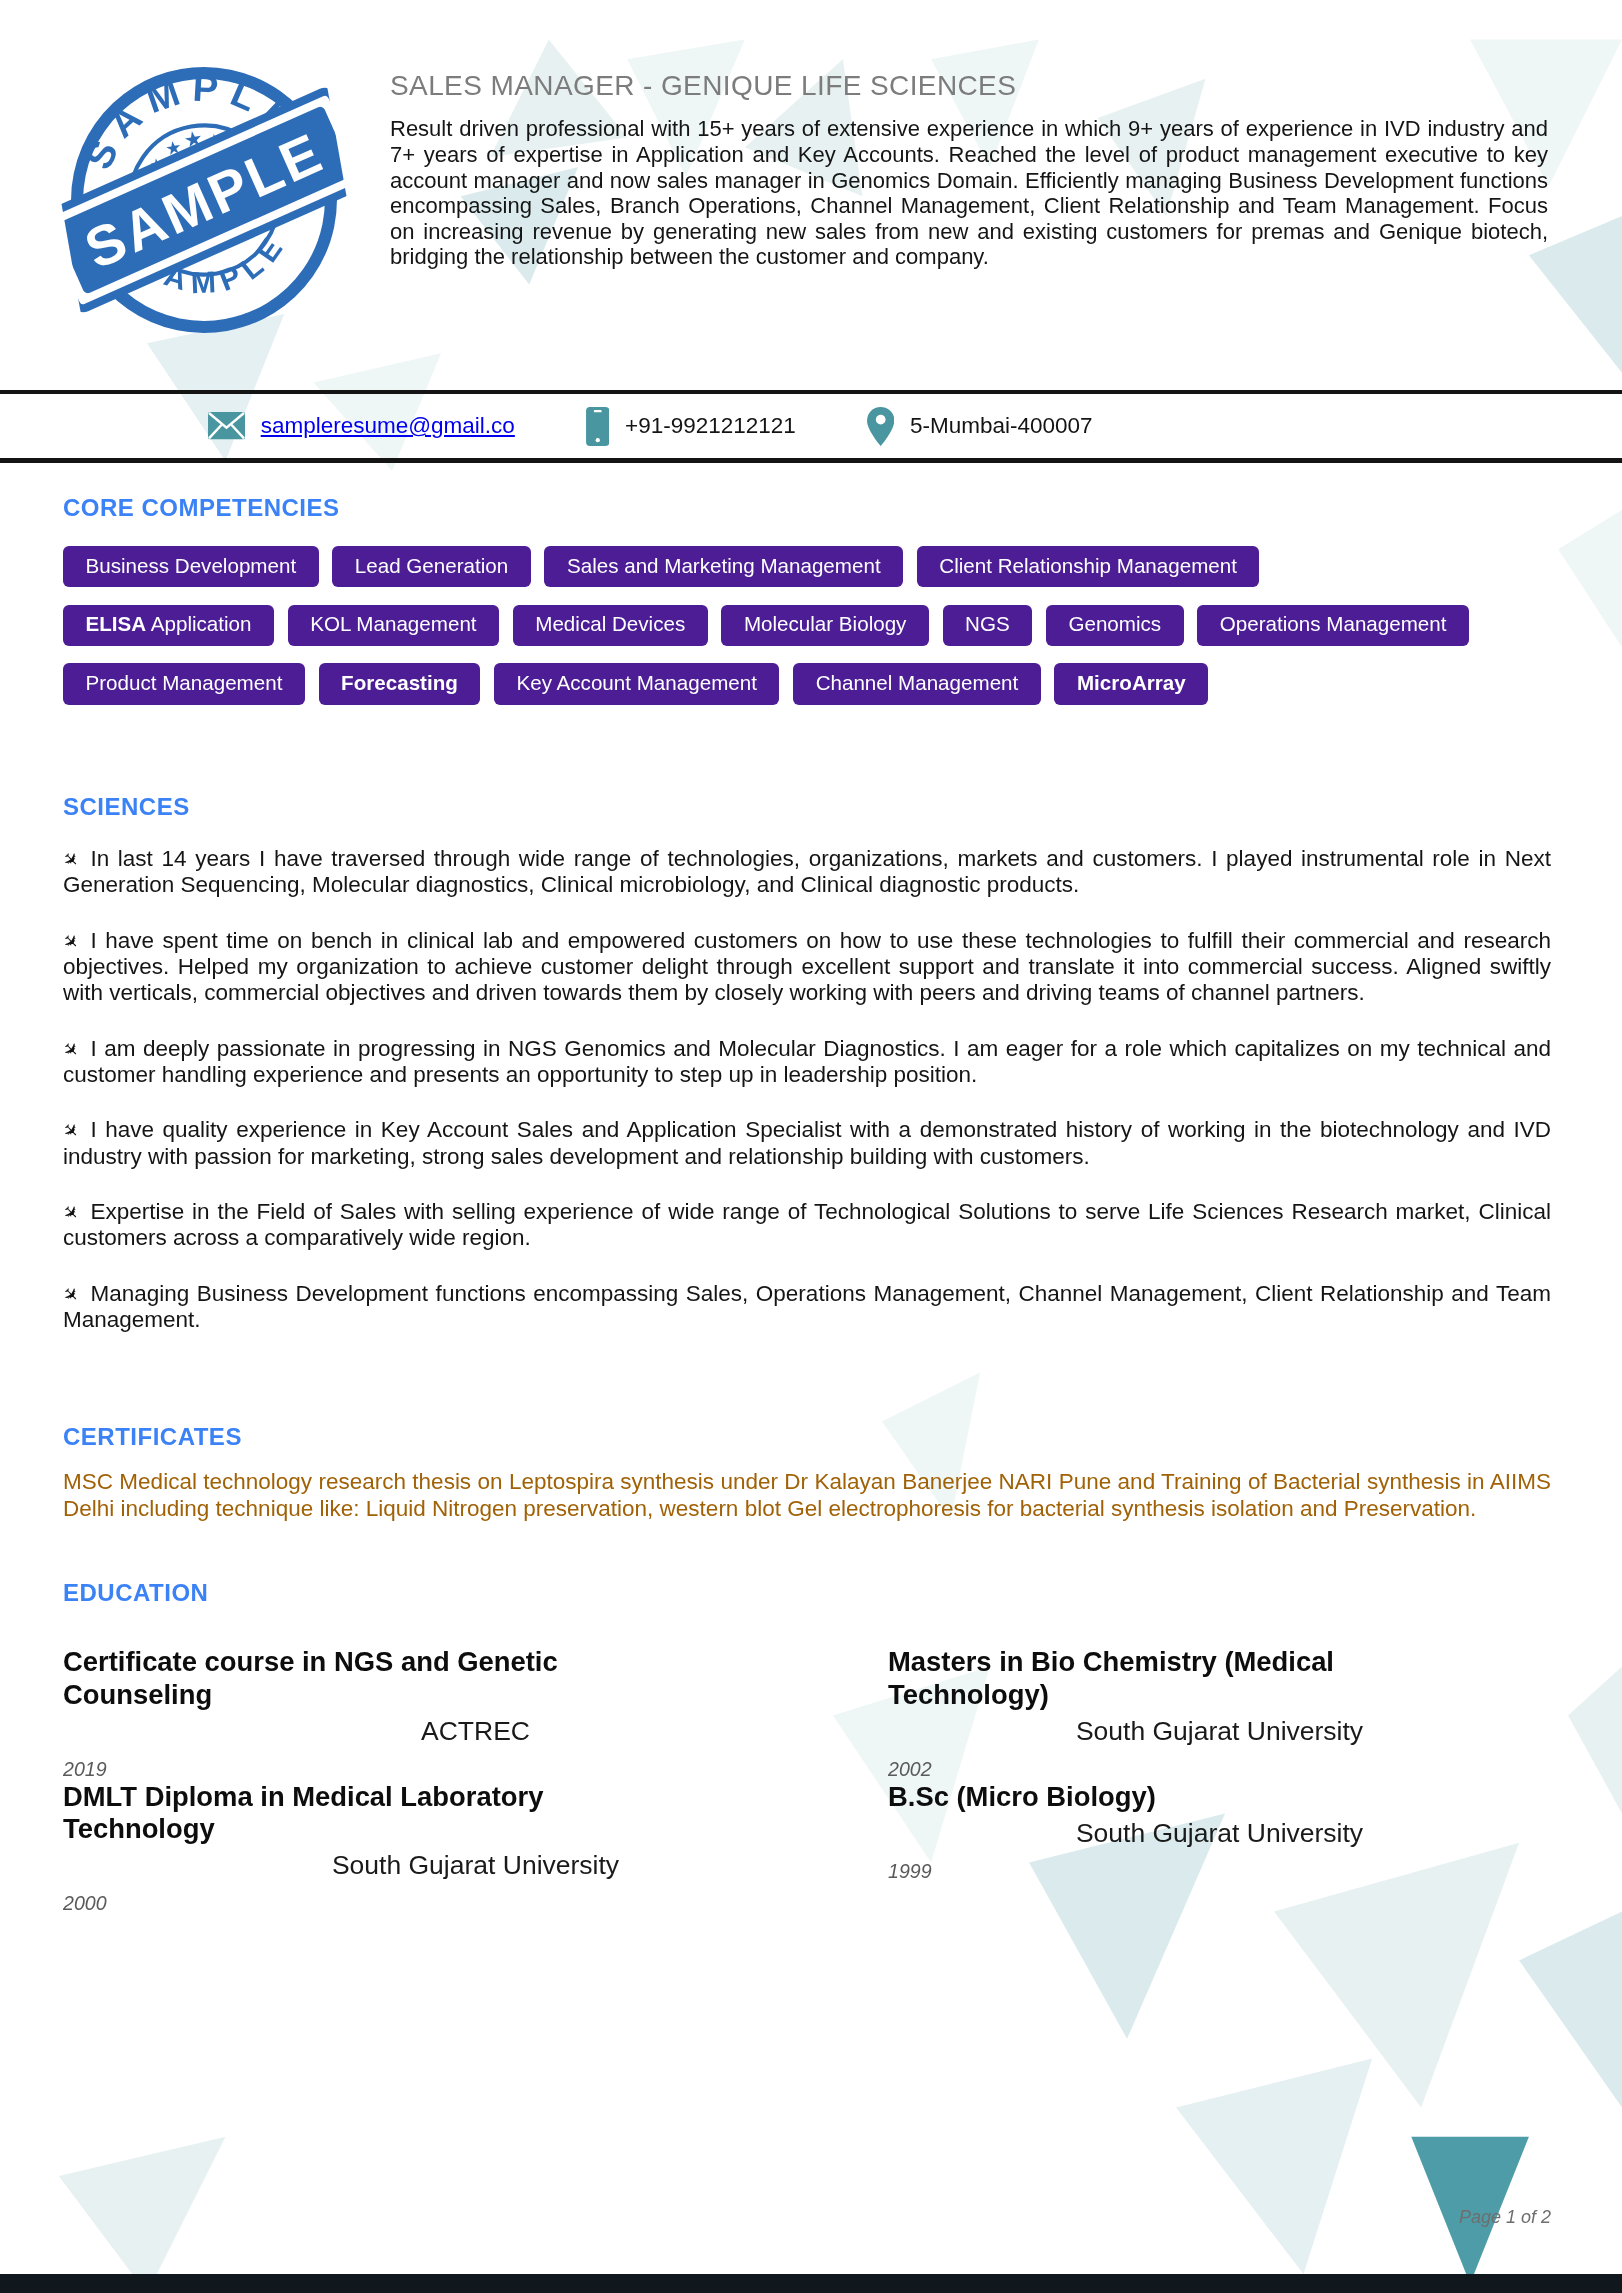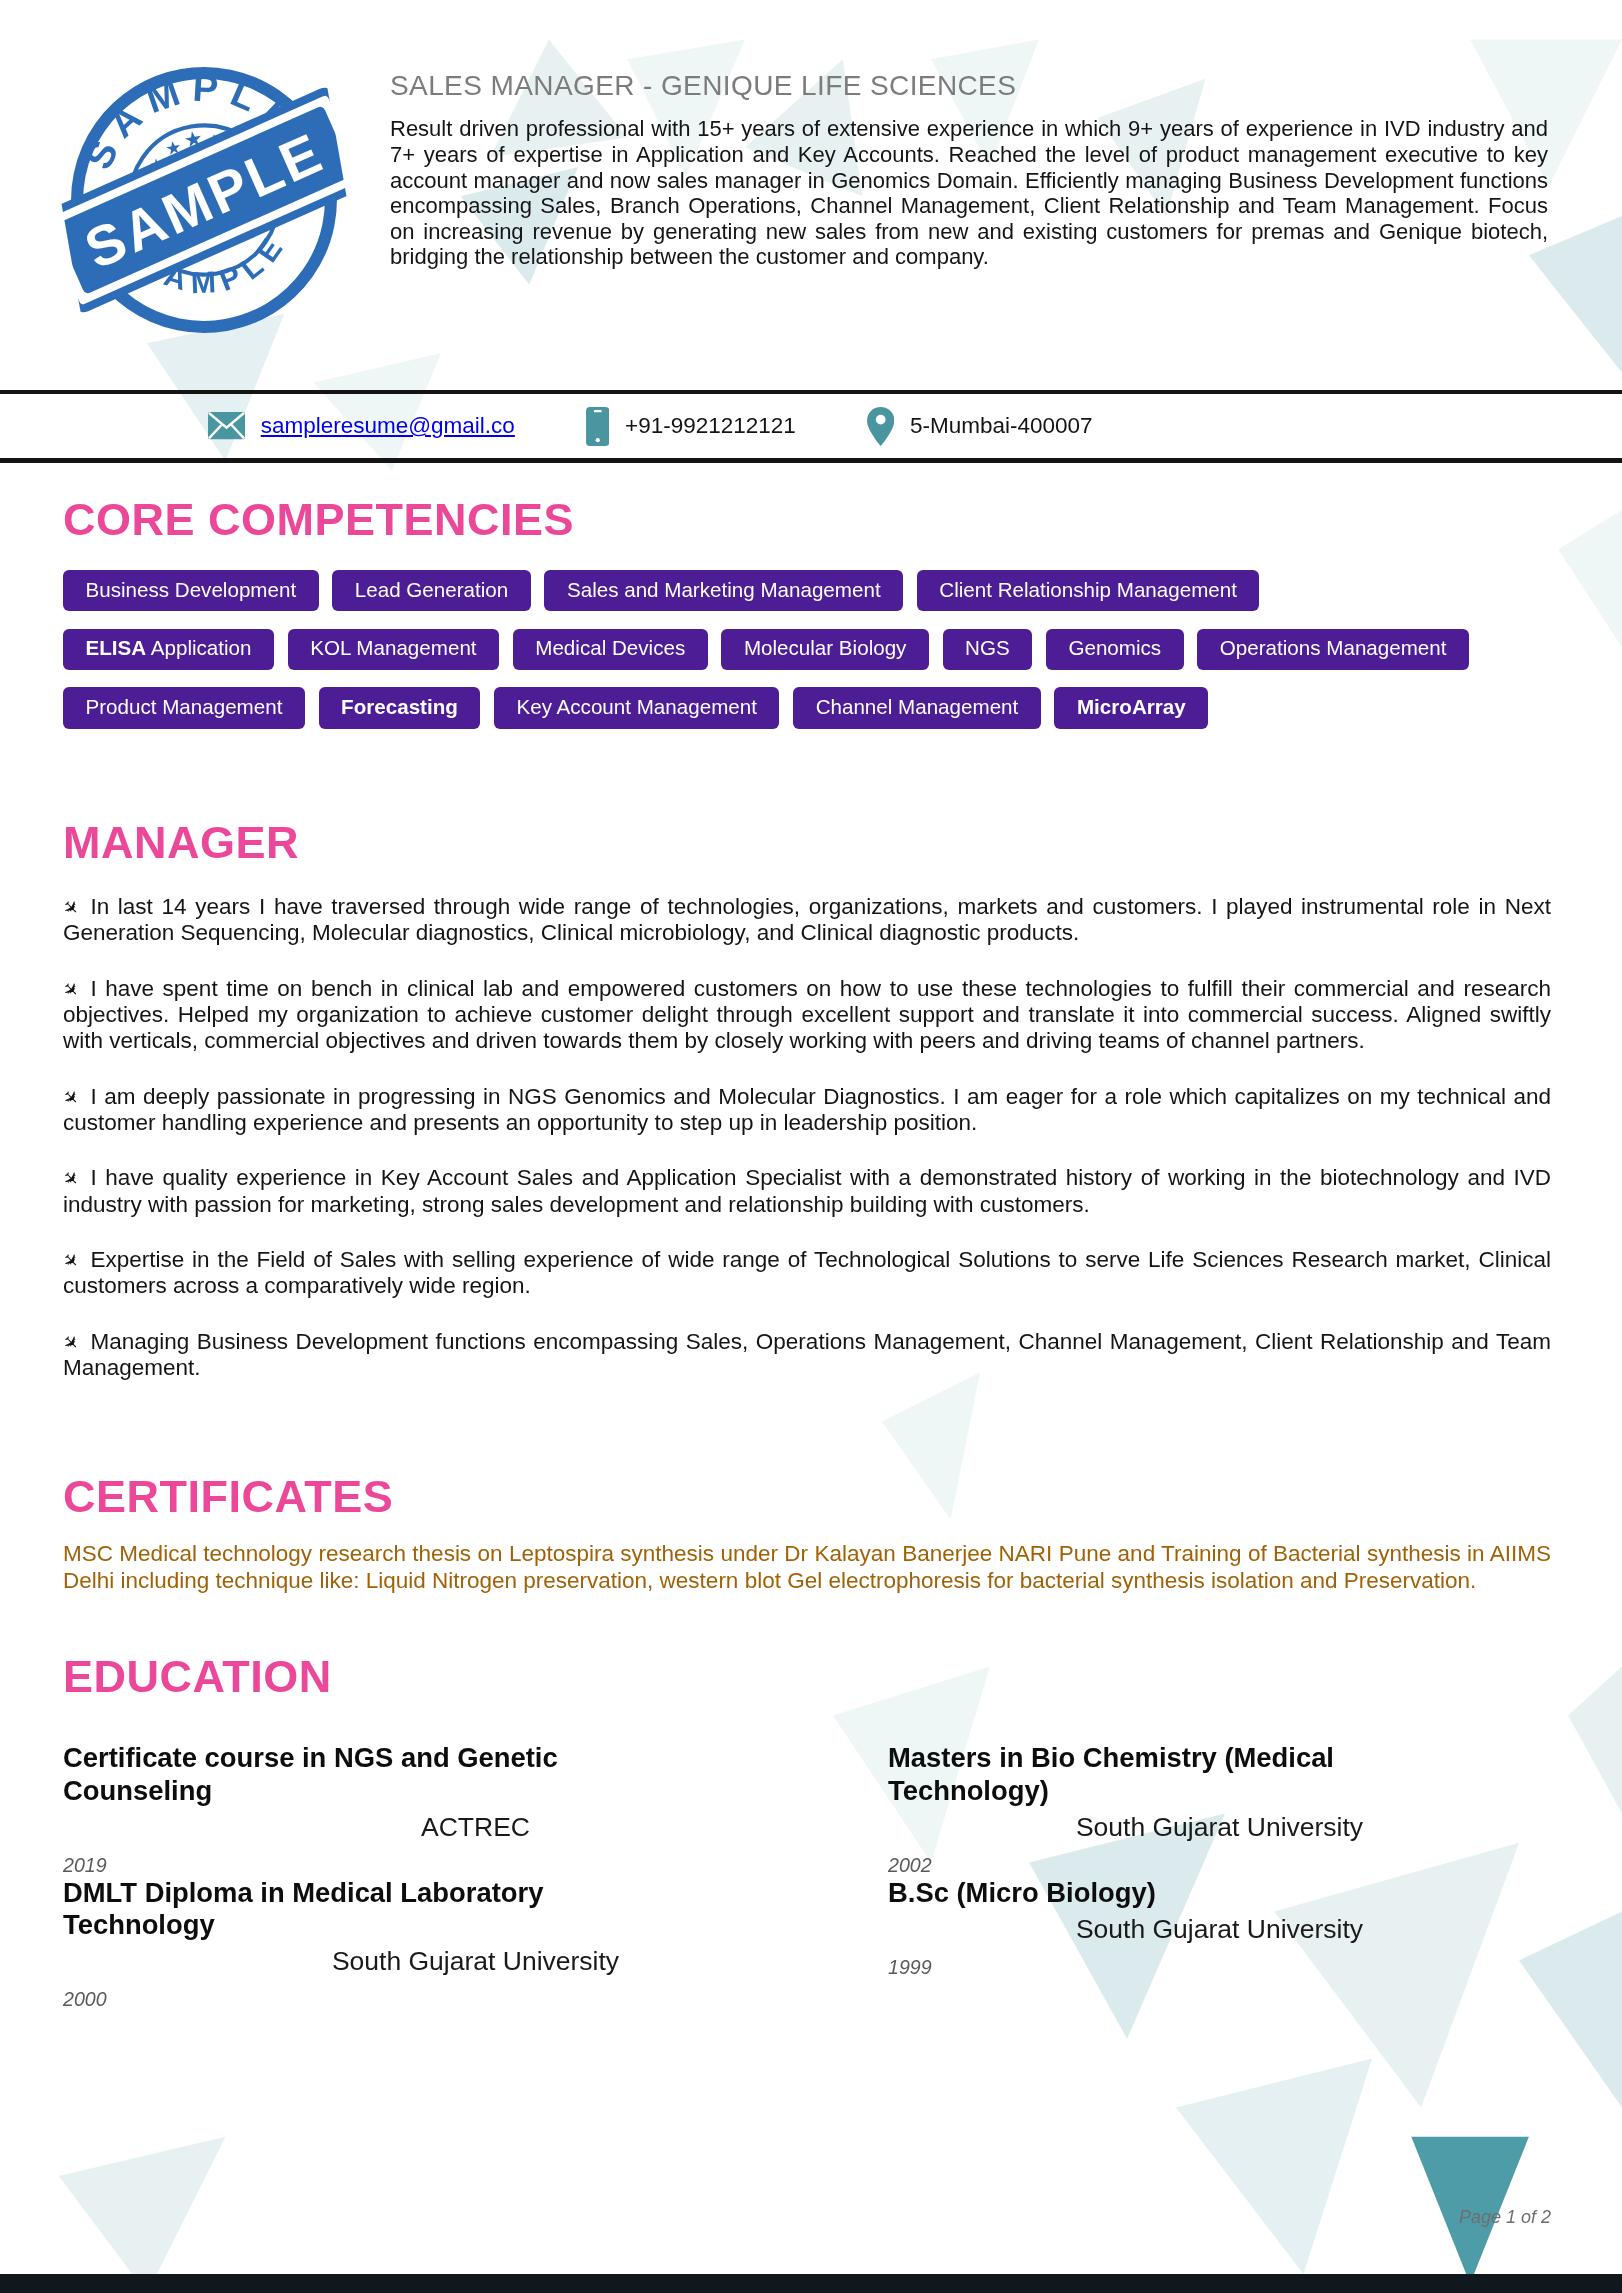--- a/index.html
+++ b/index.html
@@ -24,21 +24,21 @@
     margin-top:45px;border-top:4.9px solid #141414;border-bottom:5.9px solid #141414;
     padding:12.7px 0 12.7px 208px;display:flex;align-items:center;column-gap:71px;background:transparent;
   }
   .contact-item{display:flex;align-items:center;column-gap:15.7px;}
   .contact-item svg{display:block;}
   .contact-text{font-size:22.5px;color:#141414;}
   .email-link{color:#0000EE;text-decoration:underline;cursor:pointer;}
 
   
   .section{padding:0 71px 0 63px;}
-  .section-heading{font-size:45px;font-weight:700;color:#ec4899;letter-spacing:0.5px;}
+  .section-heading{font-size:24px;font-weight:700;color:#3b82f6;letter-spacing:0.5px;}
   .heading-core{margin-top:31px;}
   .heading-synopsis{margin-top:88px;}
   .heading-certificates{margin-top:90px;}
   .heading-education{margin-top:57px;}
 
   
   .pills{margin-top:23.5px;}
   .pill-row{display:flex;column-gap:13.7px;margin-bottom:17.6px;}
   .pill{
     background:#4c1d95;color:#ffffff;font-size:20.6px;padding:9.8px 22.5px 10.8px;
@@ -184,21 +184,21 @@
           <span class="pill">Product Management</span>
           <span class="pill pill-bold">Forecasting</span>
           <span class="pill">Key Account Management</span>
           <span class="pill">Channel Management</span>
           <span class="pill pill-bold">MicroArray</span>
         </div>
       </div>
     </div>
 
     <div class="section">
-      <div class="section-heading heading-synopsis">MANAGER</div>
+      <div class="section-heading heading-synopsis">SCIENCES</div>
       <div class="bullets">
         <p class="bullet"><span class="bullet-marker">✈</span><span>In last 14 years I have traversed through wide range of technologies, organizations, markets and customers. I played instrumental role in Next Generation Sequencing, Molecular diagnostics, Clinical microbiology, and Clinical diagnostic products.</span></p>
         <p class="bullet"><span class="bullet-marker">✈</span><span>I have spent time on bench in clinical lab and empowered customers on how to use these technologies to fulfill their commercial and research objectives. Helped my organization to achieve customer delight through excellent support and translate it into commercial success. Aligned swiftly with verticals, commercial objectives and driven towards them by closely working with peers and driving teams of channel partners.</span></p>
         <p class="bullet"><span class="bullet-marker">✈</span><span>I am deeply passionate in progressing in NGS Genomics and Molecular Diagnostics. I am eager for a role which capitalizes on my technical and customer handling experience and presents an opportunity to step up in leadership position.</span></p>
         <p class="bullet"><span class="bullet-marker">✈</span><span>I have quality experience in Key Account Sales and Application Specialist with a demonstrated history of working in the biotechnology and IVD industry with passion for marketing, strong sales development and relationship building with customers.</span></p>
         <p class="bullet"><span class="bullet-marker">✈</span><span>Expertise in the Field of Sales with selling experience of wide range of Technological Solutions to serve Life Sciences Research market, Clinical customers across a comparatively wide region.</span></p>
         <p class="bullet"><span class="bullet-marker">✈</span><span>Managing Business Development functions encompassing Sales, Operations Management, Channel Management, Client Relationship and Team Management.</span></p>
       </div>
     </div>
 

